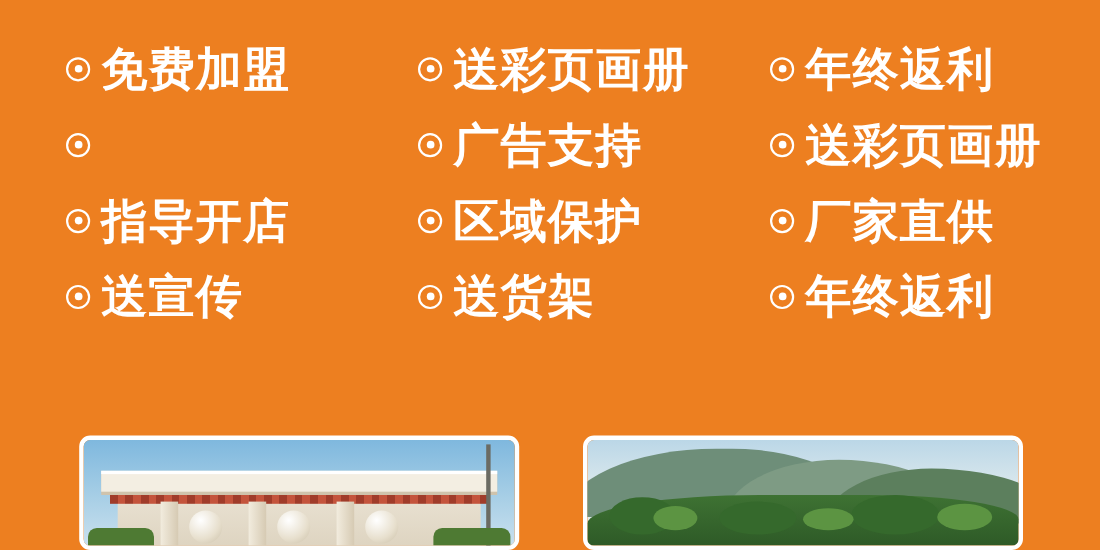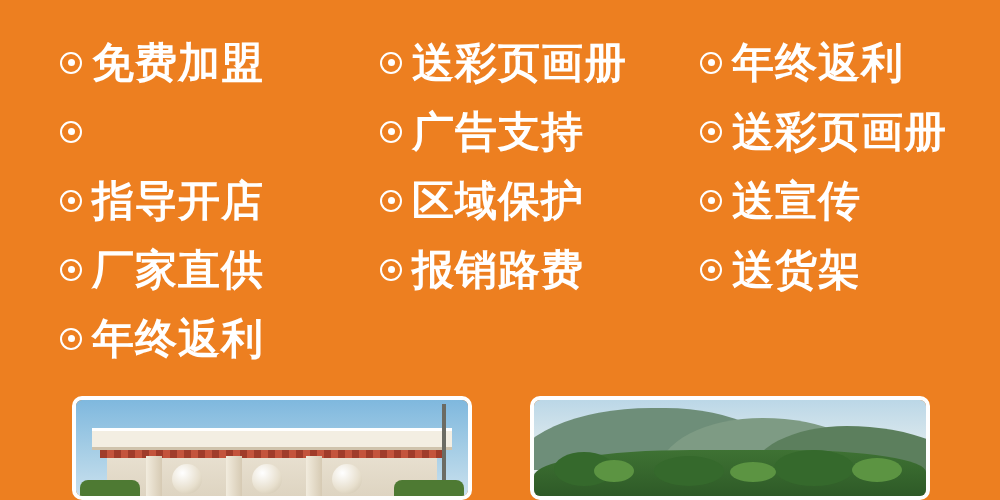--- a/index.html
+++ b/index.html
@@ -241,29 +241,25 @@
       <span class="bullet-icon"></span>
       <span class="benefit-label">指导开店</span>
     </div>
     <div class="benefit-item">
       <span class="bullet-icon"></span>
       <span class="benefit-label">区域保护</span>
     </div>
 
     <div class="benefit-item">
       <span class="bullet-icon"></span>
+      <span class="benefit-label">厂家直供</span>
+    </div>
+    <div class="benefit-item">
+      <span class="bullet-icon"></span>
       <span class="benefit-label">送宣传</span>
-    </div>
-    <div class="benefit-item">
-      <span class="bullet-icon"></span>
-      <span class="benefit-label">厂家直供</span>
-    </div>
-    <div class="benefit-item">
-      <span class="bullet-icon"></span>
-      <span class="benefit-label">报销路费</span>
     </div>
 
     <div class="benefit-item">
       <span class="bullet-icon"></span>
       <span class="benefit-label">送货架</span>
     </div>
     <div class="benefit-item">
       <span class="bullet-icon"></span>
       <span class="benefit-label">年终返利</span>
     </div>

